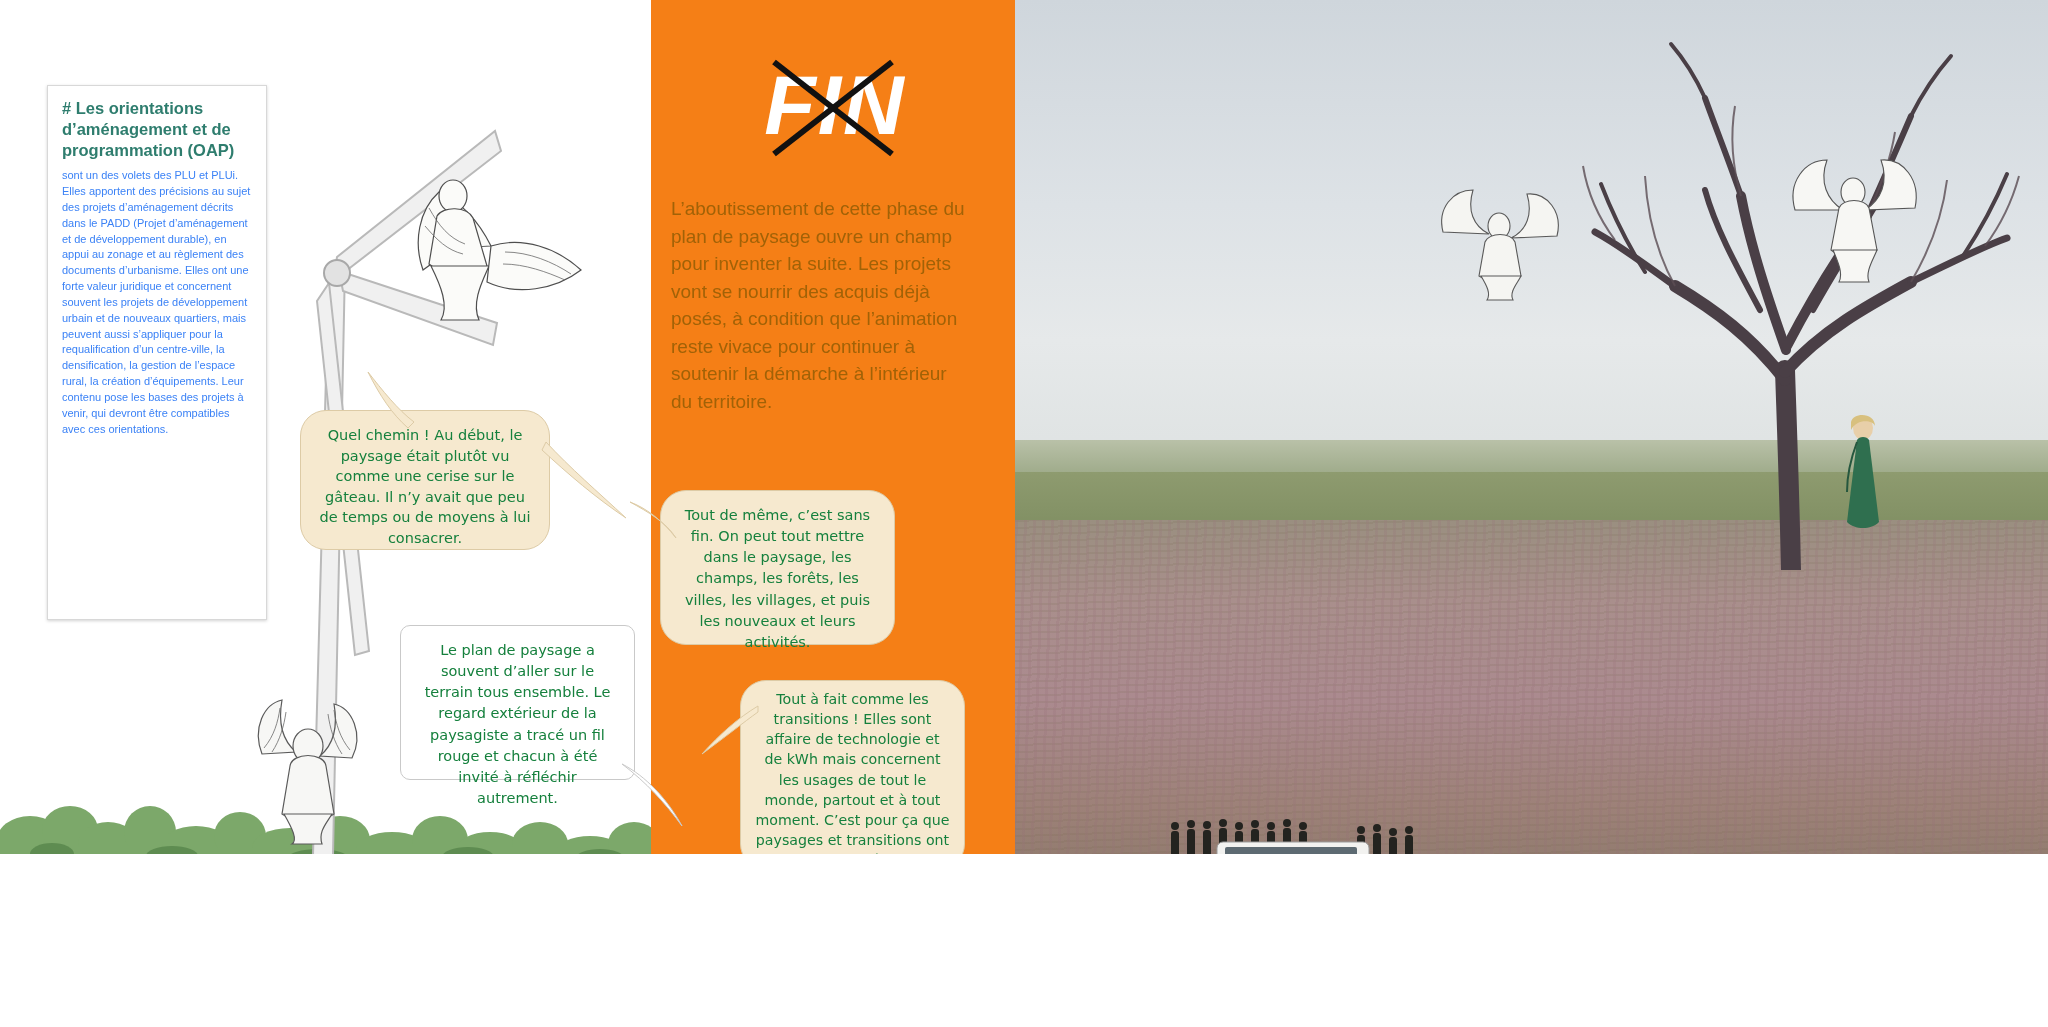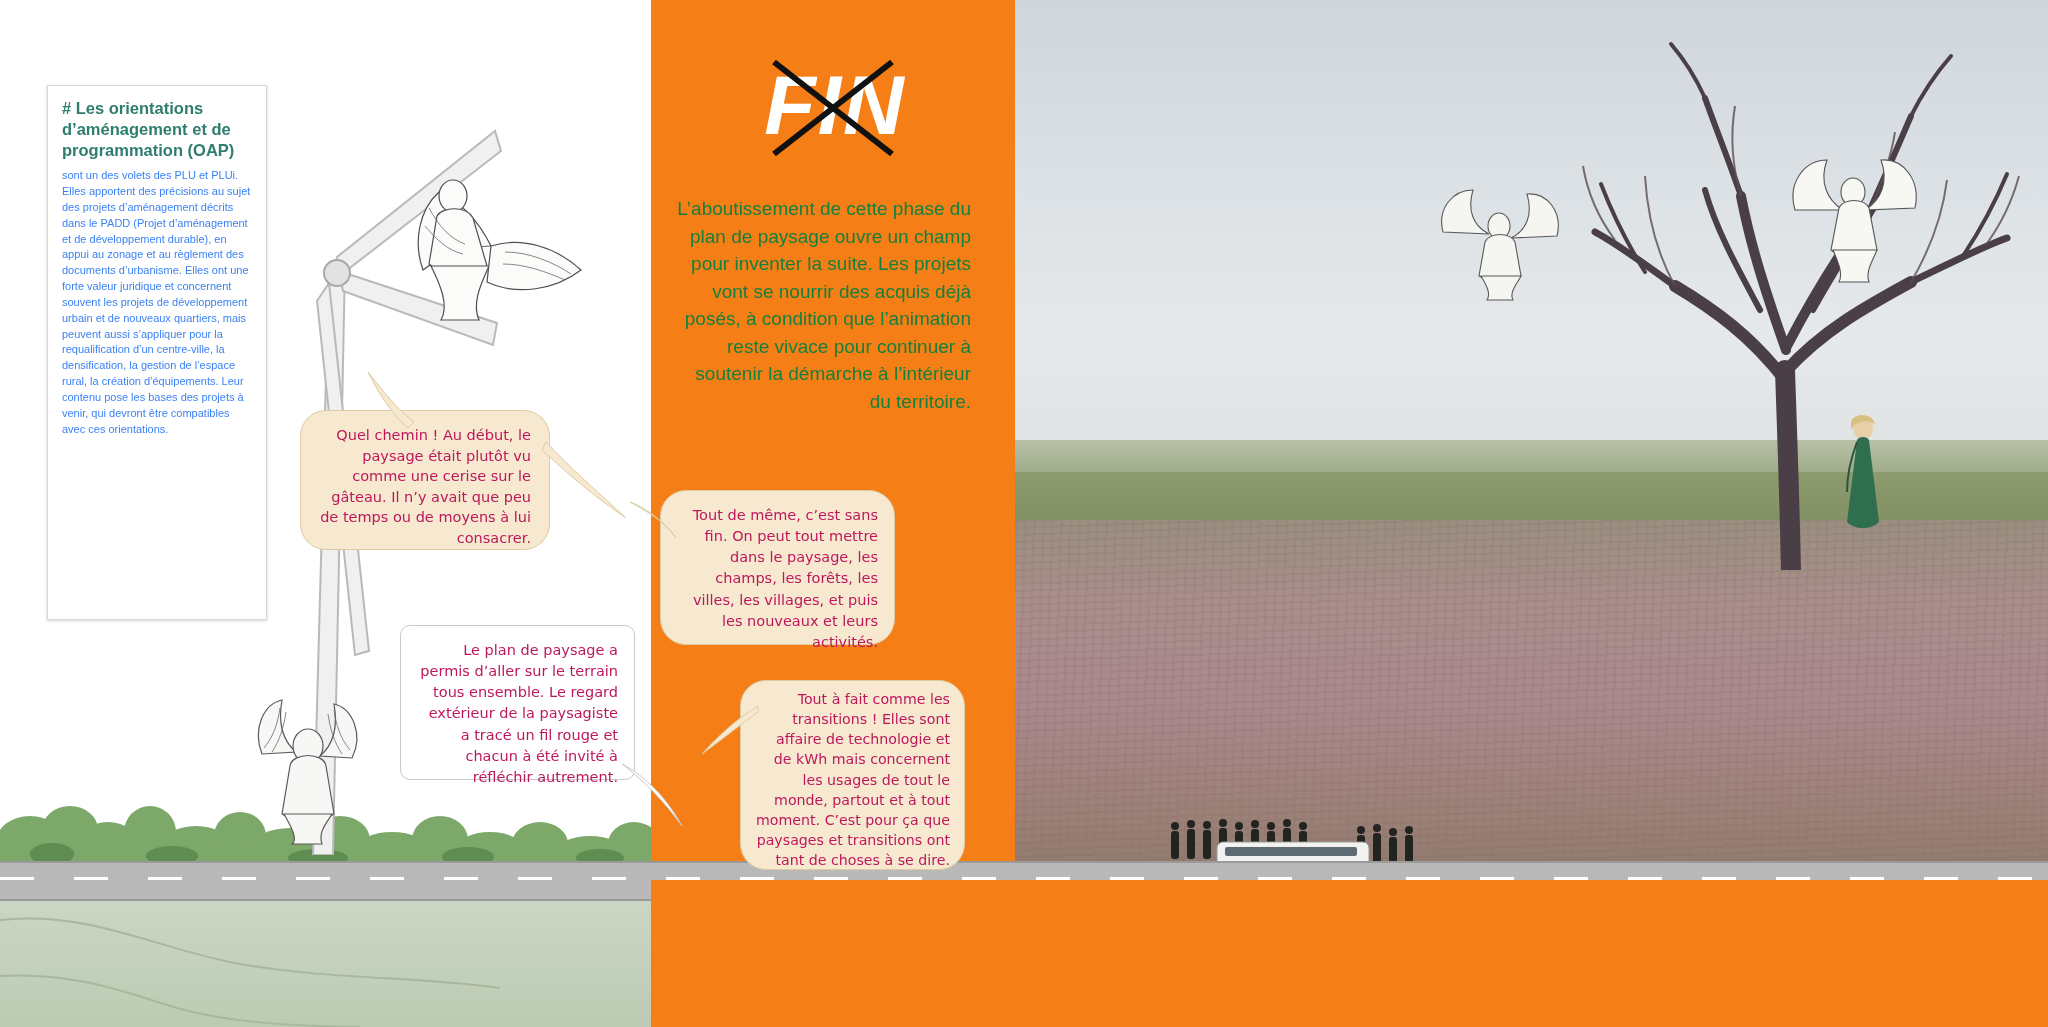--- a/index.html
+++ b/index.html
@@ -1,17 +1,17 @@
 <!DOCTYPE html>
 <html><head>
 <meta charset="utf-8">
 <style>
   html,body{margin:0;padding:0;background:#ffffff;}
   body{width:2048px;height:1027px;overflow:hidden;font-family:"Liberation Sans",sans-serif;}
-  .page{position:relative;width:2048px;height:1027px;overflow:hidden;background:#ffffff;text-decoration:underline;}
+  .page{position:relative;width:2048px;height:854px;overflow:hidden;background:#ffffff;text-decoration:underline;}
 
   
   .orange-mid{position:absolute;left:651px;top:0;width:364px;height:1027px;background:#f57f16;}
   .orange-bottom{position:absolute;left:651px;top:880px;width:1397px;height:147px;background:#f57f16;}
 
   
   .left-white{position:absolute;left:0;top:0;width:651px;height:1027px;background:#ffffff;}
 
   
   .left-sky{position:absolute;left:0;top:0;width:651px;height:845px;background:#ffffff;}
@@ -37,22 +37,22 @@
   .oap-body{color:#3b82f6;font-size:11px;line-height:1.44;}
 
   
   .fin-wrap{position:absolute;left:735px;top:50px;width:200px;height:110px;}
   .fin-text{position:absolute;left:0;top:0;width:200px;height:110px;color:#ffffff;
     font-family:"Liberation Sans",sans-serif;font-weight:bold;font-style:italic;font-size:84px;
     letter-spacing:2px;line-height:110px;text-align:center;}
   .fin-x{position:absolute;left:33px;top:6px;width:130px;height:104px;}
 
   
-  .fin-para{position:absolute;left:671px;top:195px;width:300px;color:#15803d;font-size:19px;
-    line-height:1.45;text-align:right;}
+  .fin-para{position:absolute;left:671px;top:195px;width:300px;color:#a16207;font-size:19px;
+    line-height:1.45;}
 
   
   .photo{position:absolute;left:1015px;top:0;width:1033px;height:880px;overflow:hidden;}
   .sky-ph{position:absolute;left:0;top:0;width:1033px;height:455px;
     background:linear-gradient(180deg,#cfd6dc 0%,#dde2e6 45%,#e6e9ea 75%,#dfe3e3 100%);}
   .field-far{position:absolute;left:0;top:440px;width:1033px;height:40px;
     background:linear-gradient(180deg,#b9c1a8 0%,#9aa785 100%);}
   .field-mid{position:absolute;left:0;top:472px;width:1033px;height:70px;
     background:linear-gradient(180deg,#8e9b6f 0%,#7d8c60 100%);}
   .field-main{position:absolute;left:0;top:520px;width:1033px;height:360px;
@@ -64,21 +64,21 @@
   .tree{position:absolute;left:540px;top:10px;width:480px;height:560px;}
   .bus{position:absolute;left:200px;top:838px;width:160px;height:40px;}
   .crowd{position:absolute;left:150px;top:814px;width:260px;height:52px;}
 
   
   .angel{position:absolute;}
   .angel svg{display:block;}
 
   
   .bubble{position:absolute;box-sizing:border-box;font-family:"Liberation Sans",sans-serif;
-    text-align:right;color:#be185d;}
+    text-align:center;color:#15803d;}
   .bub-yellow{background:#f6e9cf;border:1px solid #ddcba6;border-radius:26px;}
   .bub-white{background:#ffffff;border:1px solid #c9c9c9;border-radius:10px;}
   .b1{left:300px;top:410px;width:250px;height:140px;padding:14px 18px;font-size:14.5px;line-height:1.42;}
   .b2{left:660px;top:490px;width:235px;height:155px;padding:14px 16px;font-size:14.5px;line-height:1.46;}
   .b3{left:400px;top:625px;width:235px;height:155px;padding:14px 16px;font-size:14.5px;line-height:1.46;}
   .b4{left:740px;top:680px;width:225px;height:190px;padding:8px 14px;font-size:14.2px;line-height:1.42;}
   .tail{position:absolute;}
 
   .hand{font-family:"DejaVu Sans",sans-serif;}
 </style>
@@ -340,21 +340,21 @@
   </svg>
 
   <div class="bubble bub-yellow b2 hand">
     <span>Tout de même, c’est sans fin. On peut tout mettre dans le paysage, les champs, les forêts, les villes, les villages, et puis les nouveaux et leurs activités.</span>
   </div>
   <svg class="tail" style="left:628px;top:498px;" width="50" height="46" viewBox="0 0 50 46">
     <path d="M2 4 C20 14 38 24 48 40 C34 22 18 10 2 4 Z" fill="#f6e9cf" stroke="#ddcba6"></path>
   </svg>
 
   <div class="bubble bub-white b3 hand">
-    <span>Le plan de paysage a permis d’aller sur le terrain tous ensemble. Le regard extérieur de la paysagiste a tracé un fil rouge et chacun à été invité à réfléchir autrement.</span>
+    <span>Le plan de paysage a souvent d’aller sur le terrain tous ensemble. Le regard extérieur de la paysagiste a tracé un fil rouge et chacun à été invité à réfléchir autrement.</span>
   </div>
   <svg class="tail" style="left:620px;top:760px;" width="70" height="70" viewBox="0 0 70 70">
     <path d="M2 4 C26 22 46 44 62 66 C48 40 26 16 2 4 Z" fill="#ffffff" stroke="#c9c9c9"></path>
   </svg>
 
   <div class="bubble bub-yellow b4 hand">
     <span>Tout à fait comme les transitions ! Elles sont affaire de technologie et de kWh mais concernent les usages de tout le monde, partout et à tout moment. C’est pour ça que paysages et transitions ont tant de choses à se dire.</span>
   </div>
   <svg class="tail" style="left:700px;top:700px;" width="60" height="60" viewBox="0 0 60 60">
     <path d="M58 6 C38 18 20 34 2 54 C24 38 44 22 58 12 Z" fill="#f6e9cf" stroke="#ddcba6"></path>

